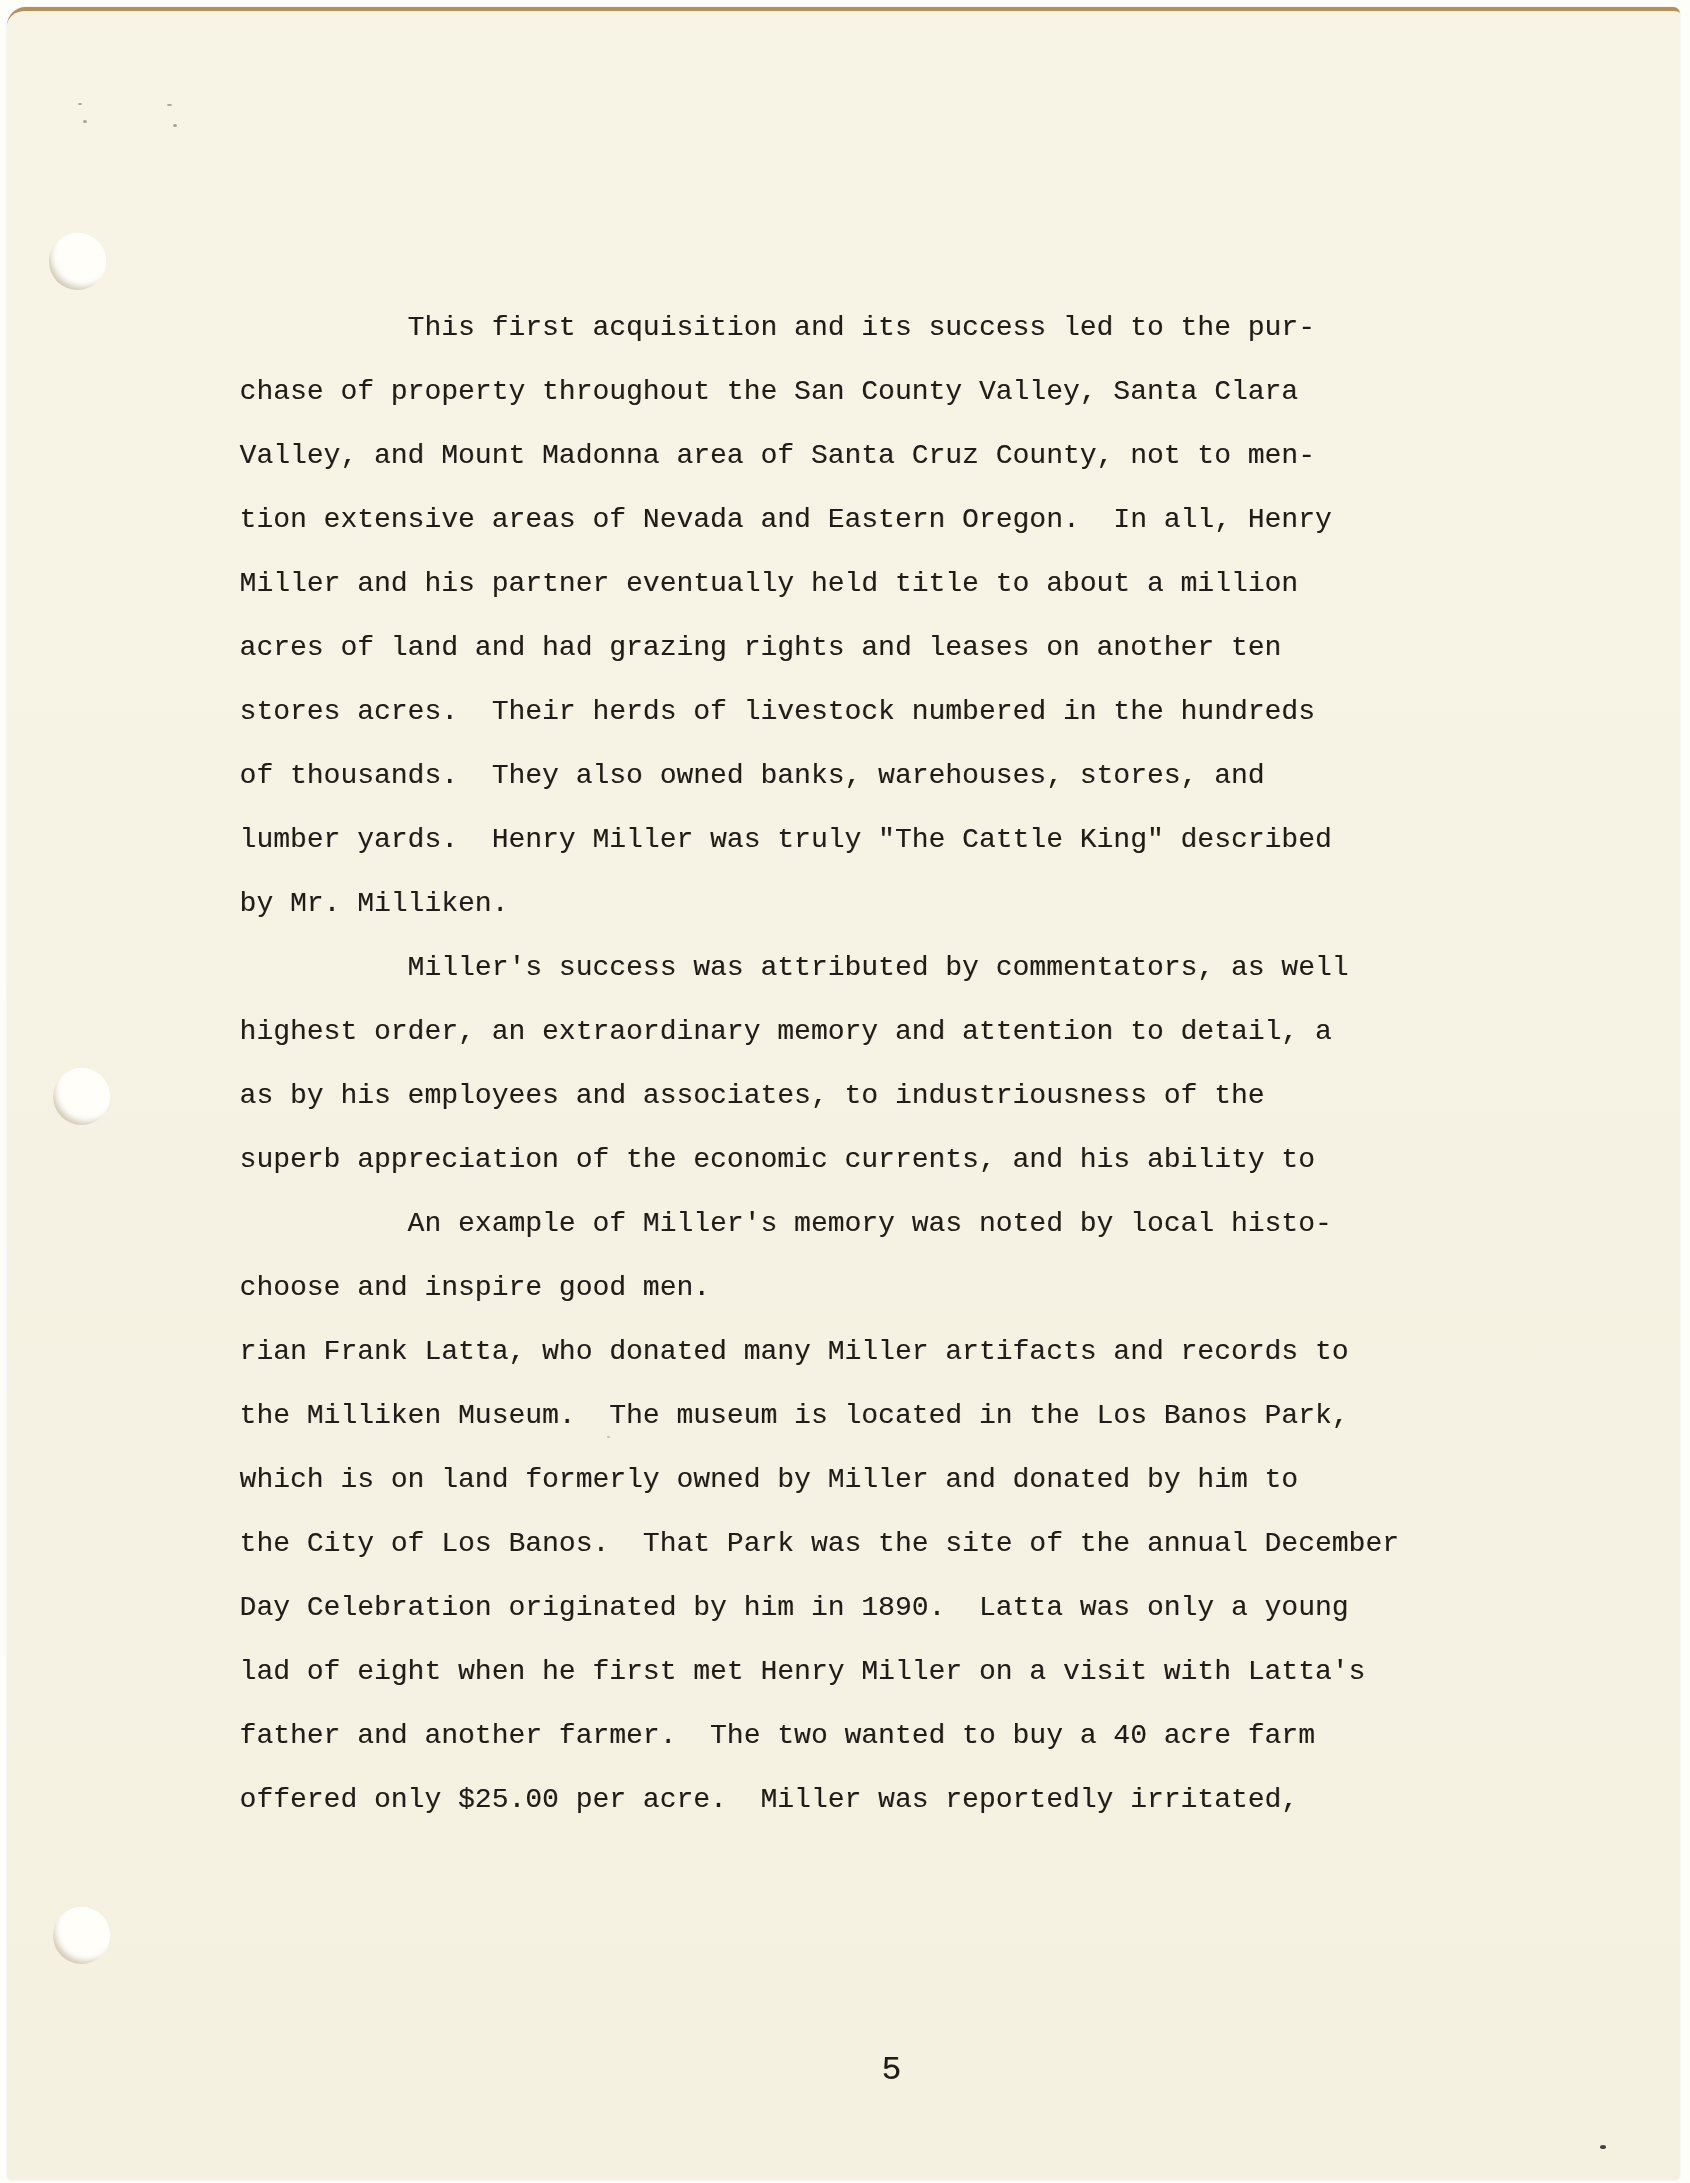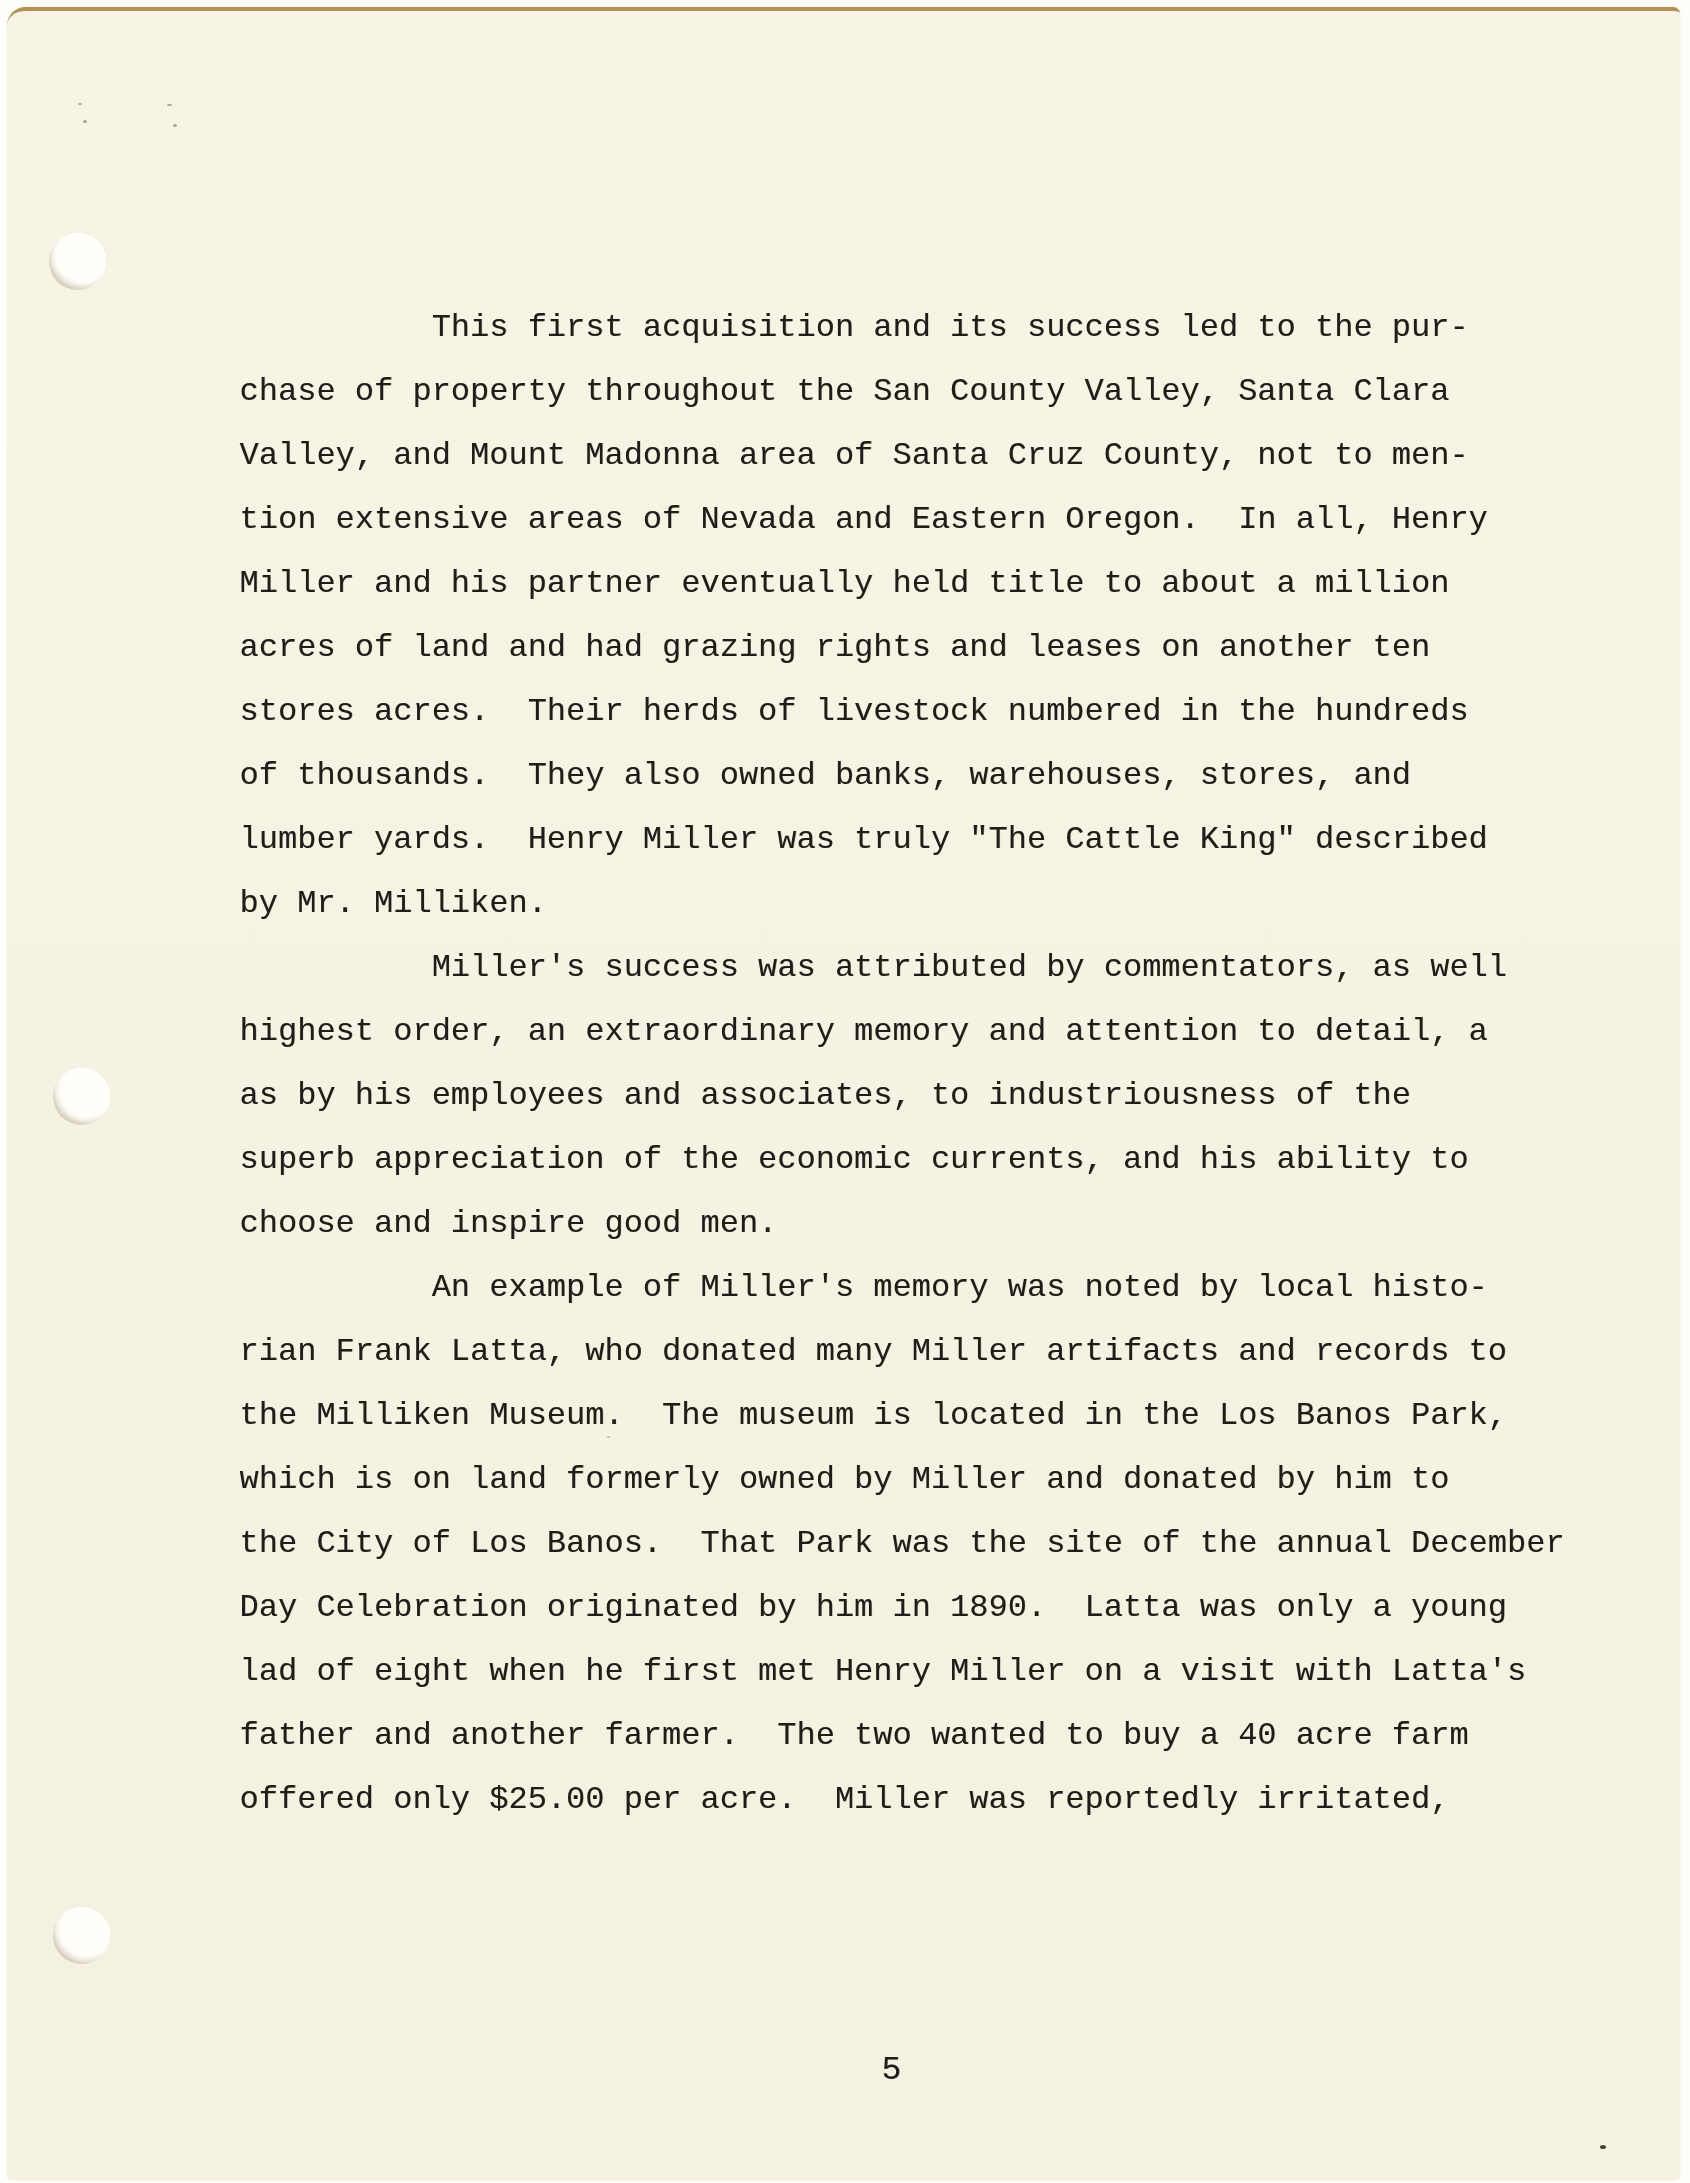--- a/index.html
+++ b/index.html
@@ -39,21 +39,21 @@
   }
   .hole.h1 { left: 42px;  top: 222px;  }
   .hole.h2 { left: 46px;  top: 1057px; }
   .hole.h3 { left: 46px;  top: 1896px; }
   
   .typed {
     position: absolute;
     left: 233px;
     top: 285px;
     width: 1326px;
-    font-size: 32px;
+    font-size: 28px;
     line-height: 64px;
     letter-spacing: 0;
     color: #201d18;
     text-shadow: 0.4px 0.4px 0 rgba(32,29,24,0.35);
   }
   .typed .line {
     white-space: pre;
     height: 64px;
   }
   .page-number {
@@ -102,22 +102,22 @@
       <div class="line">Miller and his partner eventually held title to about a million</div>
       <div class="line">acres of land and had grazing rights and leases on another ten</div>
       <div class="line">stores acres.  Their herds of livestock numbered in the hundreds</div>
       <div class="line">of thousands.  They also owned banks, warehouses, stores, and</div>
       <div class="line">lumber yards.  Henry Miller was truly "The Cattle King" described</div>
       <div class="line">by Mr. Milliken.</div>
       <div class="line">          Miller's success was attributed by commentators, as well</div>
       <div class="line">highest order, an extraordinary memory and attention to detail, a</div>
       <div class="line">as by his employees and associates, to industriousness of the</div>
       <div class="line">superb appreciation of the economic currents, and his ability to</div>
+      <div class="line">          An example of Miller's memory was noted by local histo-</div>
       <div class="line">choose and inspire good men.</div>
-      <div class="line">          An example of Miller's memory was noted by local histo-</div>
       <div class="line">rian Frank Latta, who donated many Miller artifacts and records to</div>
       <div class="line">the Milliken Museum.  The museum is located in the Los Banos Park,</div>
       <div class="line">which is on land formerly owned by Miller and donated by him to</div>
       <div class="line">the City of Los Banos.  That Park was the site of the annual December</div>
       <div class="line">Day Celebration originated by him in 1890.  Latta was only a young</div>
       <div class="line">lad of eight when he first met Henry Miller on a visit with Latta's</div>
       <div class="line">father and another farmer.  The two wanted to buy a 40 acre farm</div>
       <div class="line">offered only $25.00 per acre.  Miller was reportedly irritated,</div>
     </div>
 

